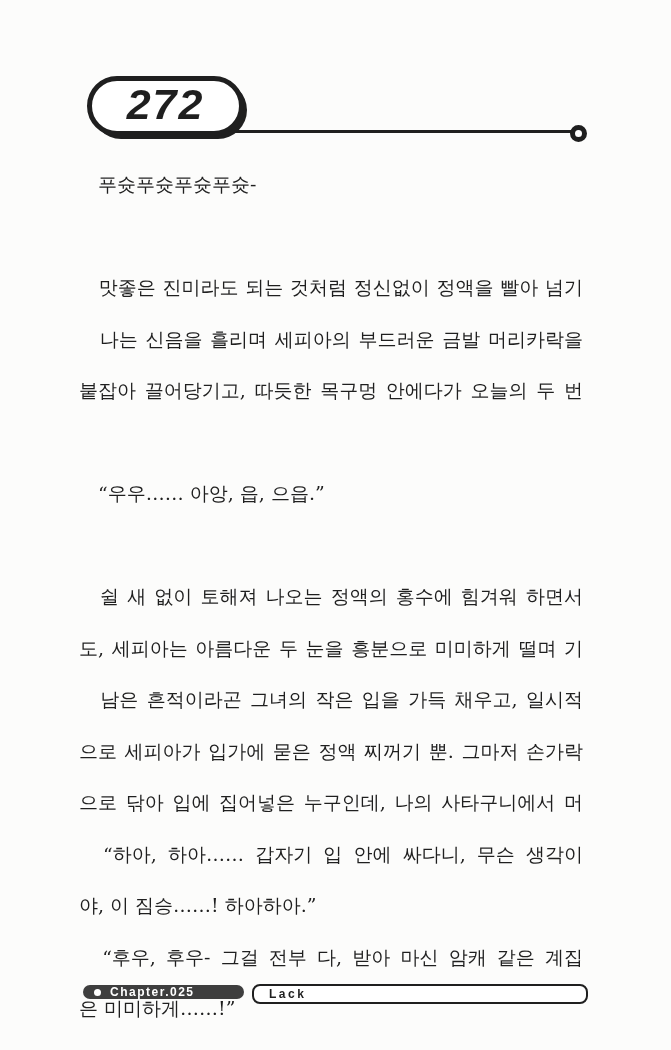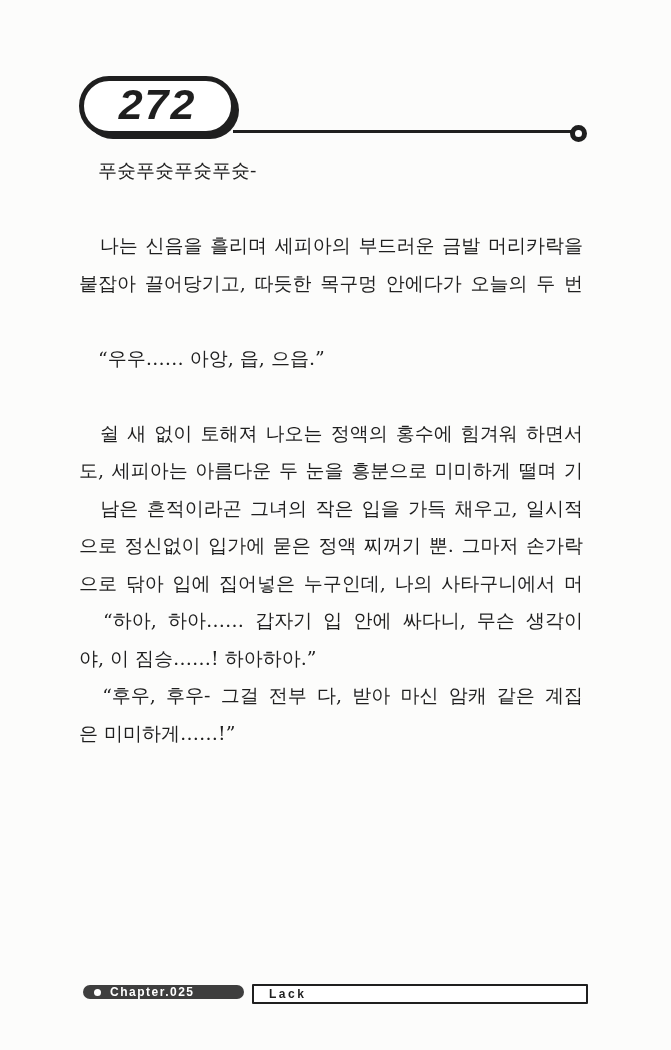--- a/index.html
+++ b/index.html
@@ -6,21 +6,21 @@
   body {
     width: 671px; height: 1050px;
     background: var(--paper, #fcfcfb);
     position: relative; overflow: hidden;
     font-family: "DejaVu Serif", serif;
     color: var(--ink, #1f1f1f);
   }
 
   
   .page-pill {
-    position: absolute; left: 79px; top: 76px;
+    position: absolute; left: 87px; top: 76px;
     width: 157px; height: 60px; box-sizing: border-box;
     background: #fff;
     border: 5px solid var(--ink, #1f1f1f);
     border-radius: 30px;
     box-shadow: 4px 4px 0 -1px var(--ink, #1f1f1f);
     display: flex; align-items: center; justify-content: center;
     z-index: 2;
   }
   .page-pill span {
     font-family: "Liberation Sans", sans-serif;
@@ -40,21 +40,21 @@
     border-radius: 50%;
     background: #fff;
   }
 
   
   .body-text {
     position: absolute; left: 79px; top: 152px;
     width: 504px;
     font-size: 19px; line-height: 37.5px;
   }
-  .line { height: 37.5px; }
+  .line { height: 37.5px; margin-top: 14px; }
   .line.just { text-align: justify; text-align-last: justify; }
 
   
   .footer-chapter {
     position: absolute; left: 83px; top: 985px;
     width: 161px; height: 14px; box-sizing: border-box;
     background: var(--badge_dark, #3e3e3e);
     border-radius: 10px;
     display: flex; align-items: center;
   }
@@ -66,21 +66,21 @@
     font-family: "Liberation Sans", sans-serif;
     font-weight: 700; font-size: 12px;
     letter-spacing: 1.5px; color: #ffffff;
     margin-left: 9px; line-height: 1;
   }
   .footer-brand {
     position: absolute; left: 252px; top: 984px;
     width: 336px; height: 20px; box-sizing: border-box;
     background: #fff;
     border: 2px solid var(--ink, #1f1f1f);
-    border-radius: 1px;
+    border-radius: 8px;
     display: flex; align-items: center;
   }
   .footer-brand .label {
     font-family: "Liberation Sans", sans-serif;
     font-weight: 700; font-size: 12px;
     letter-spacing: 2.5px; color: var(--ink, #1f1f1f);
     margin-left: 15px; line-height: 1;
   }
 </style>
 </head>
@@ -90,29 +90,30 @@
 
   <div class="page-pill">
     <span>272</span>
   </div>
   <div class="header-rule"></div>
   <div class="rule-end-ring"></div>
 
   <div class="body-text">
       <div class="line">　푸슛푸슛푸슛푸슛-</div>
       <div class="line"></div>
+      <div class="line just">　맛좋은 진미라도 되는 것처럼 정신없이 정액을 빨아 넘기</div>
       <div class="line just">　나는 신음을 흘리며 세피아의 부드러운 금발 머리카락을</div>
       <div class="line just">붙잡아 끌어당기고, 따듯한 목구멍 안에다가 오늘의 두 번</div>
       <div class="line"></div>
       <div class="line">　“우우…… 아앙, 읍, 으읍.”</div>
       <div class="line"></div>
       <div class="line just">　쉴 새 없이 토해져 나오는 정액의 홍수에 힘겨워 하면서</div>
       <div class="line just">도, 세피아는 아름다운 두 눈을 흥분으로 미미하게 떨며 기</div>
       <div class="line just">　남은 흔적이라곤 그녀의 작은 입을 가득 채우고, 일시적</div>
-      <div class="line just">으로 정신없이 입가에 묻은 정액 찌꺼기 뿐. 그마저 손가락</div>
+      <div class="line just">으로 세피아가 입가에 묻은 정액 찌꺼기 뿐. 그마저 손가락</div>
       <div class="line just">으로 닦아 입에 집어넣은 누구인데, 나의 사타구니에서 머</div>
       <div class="line just">　“하아, 하아…… 갑자기 입 안에 싸다니, 무슨 생각이</div>
       <div class="line">야, 이 짐승……! 하아하아.”</div>
       <div class="line just">　“후우, 후우- 그걸 전부 다, 받아 마신 암캐 같은 계집</div>
       <div class="line">은 미미하게……!”</div>
     </div>
 
   <div class="footer-chapter">
     <span class="dot"></span>
     <span class="label">Chapter.025</span>

